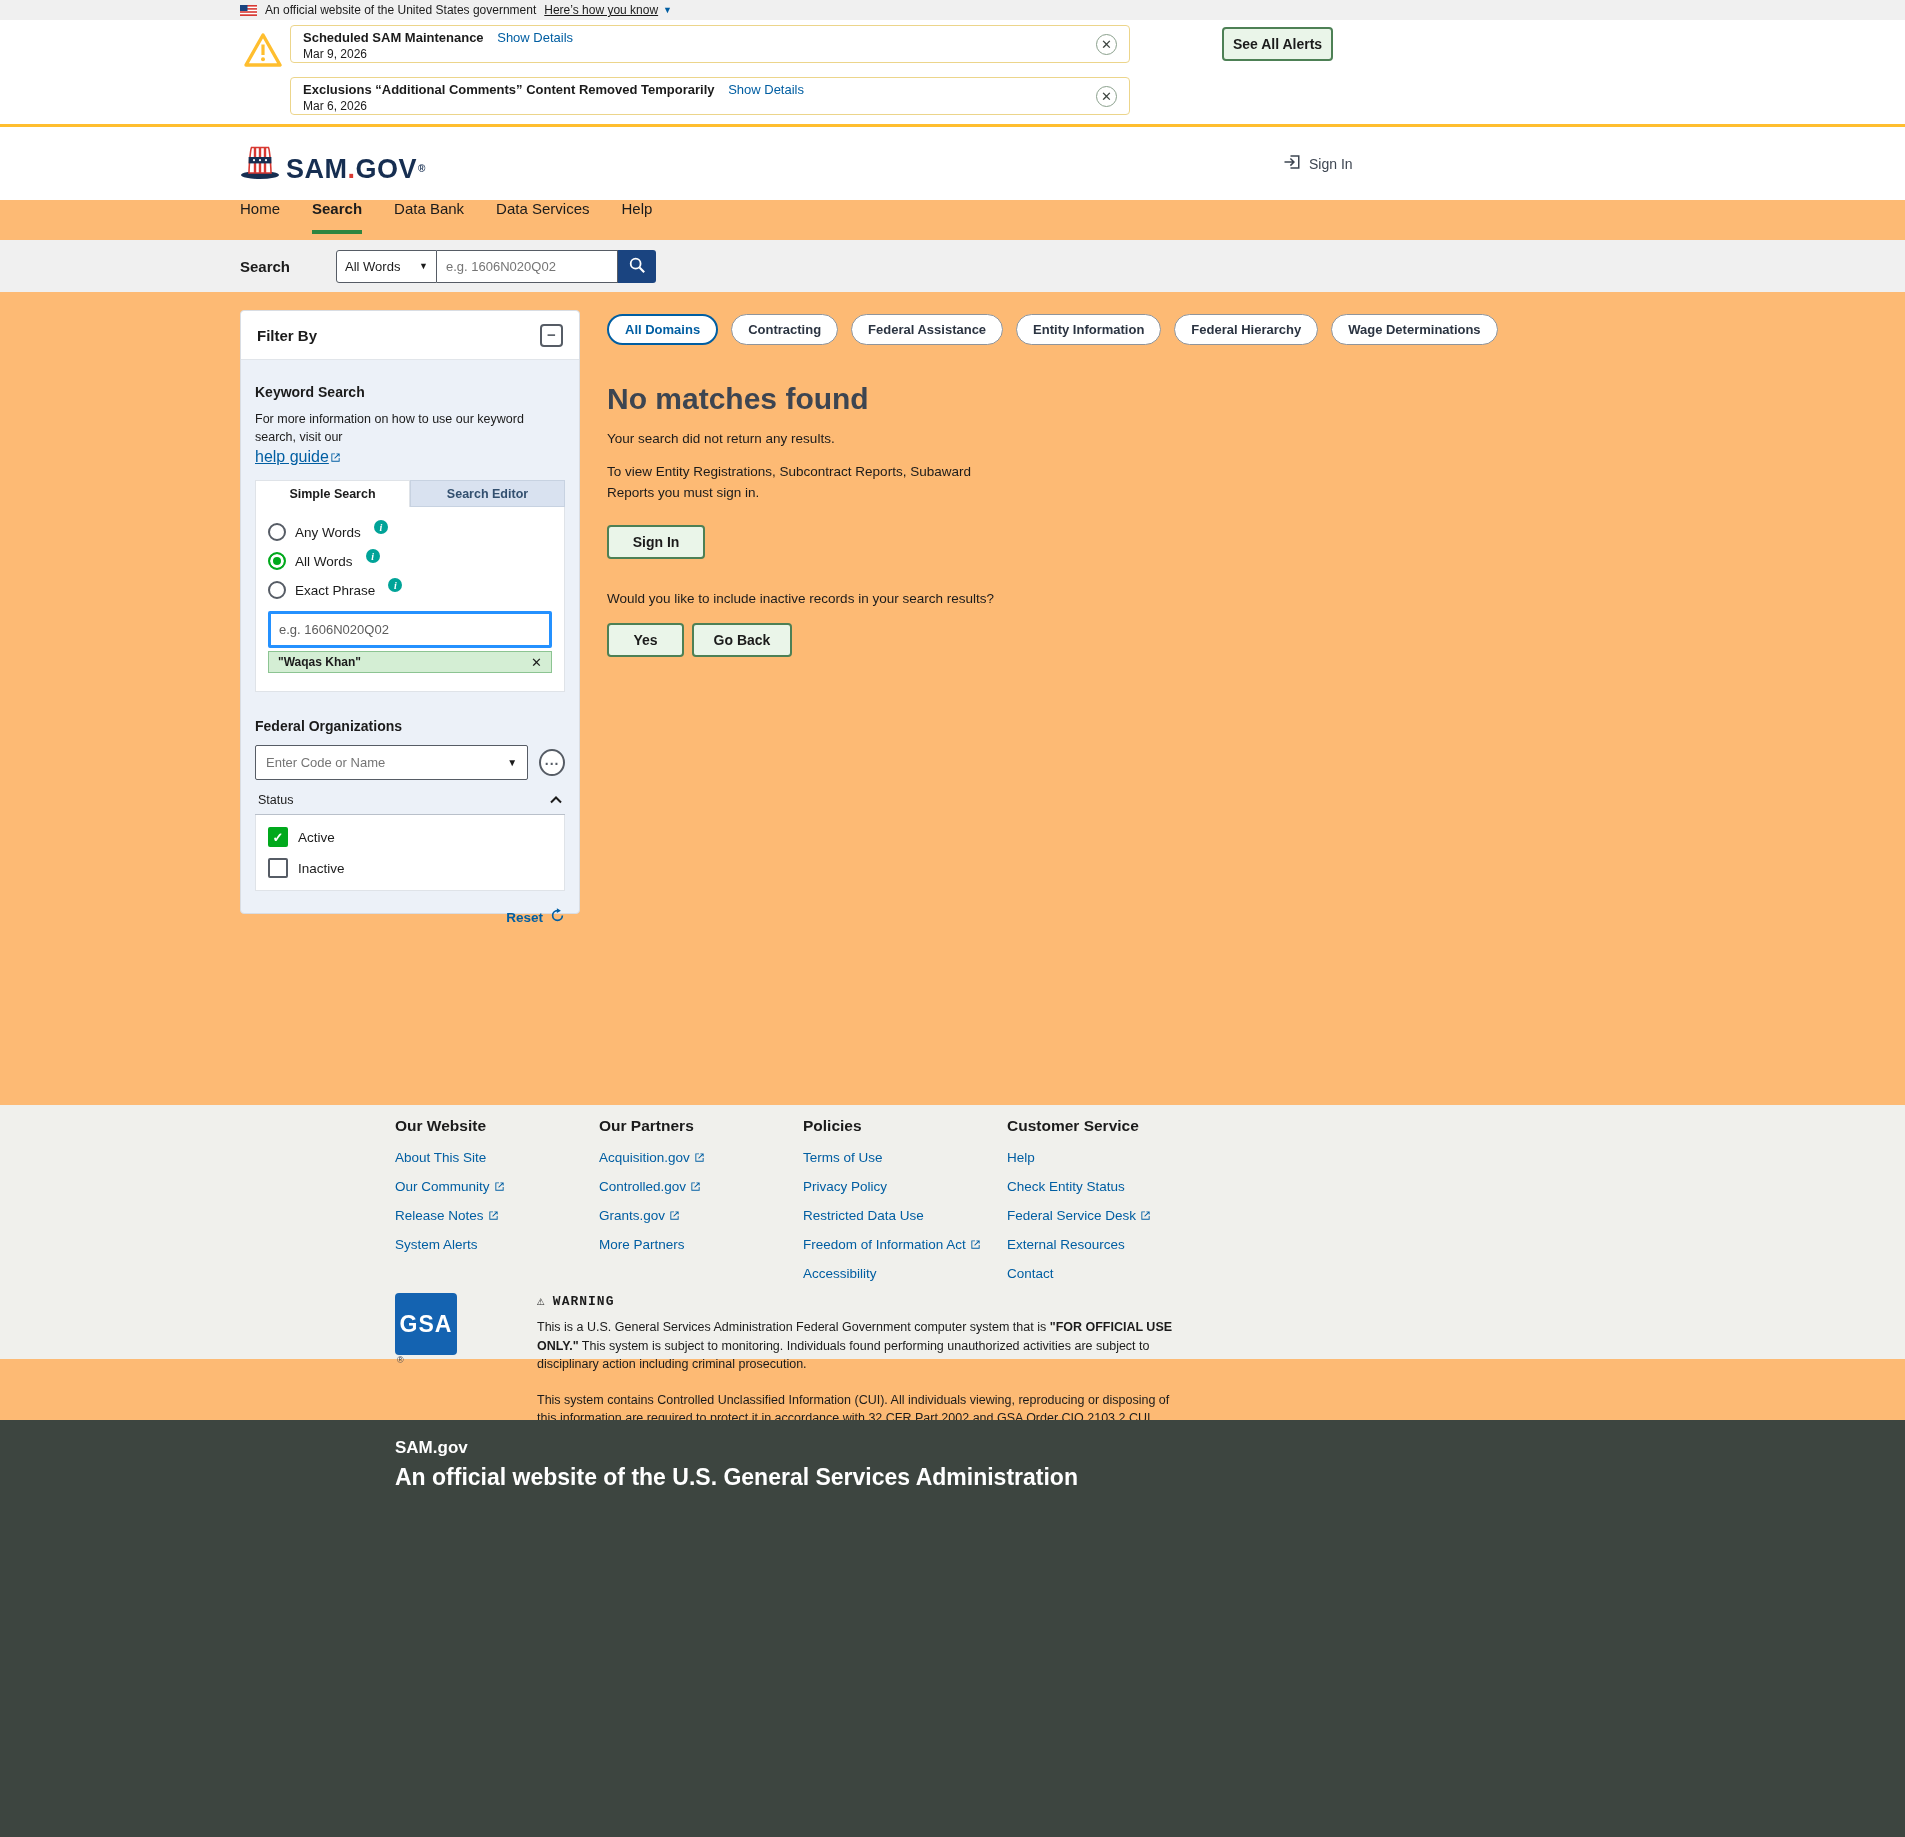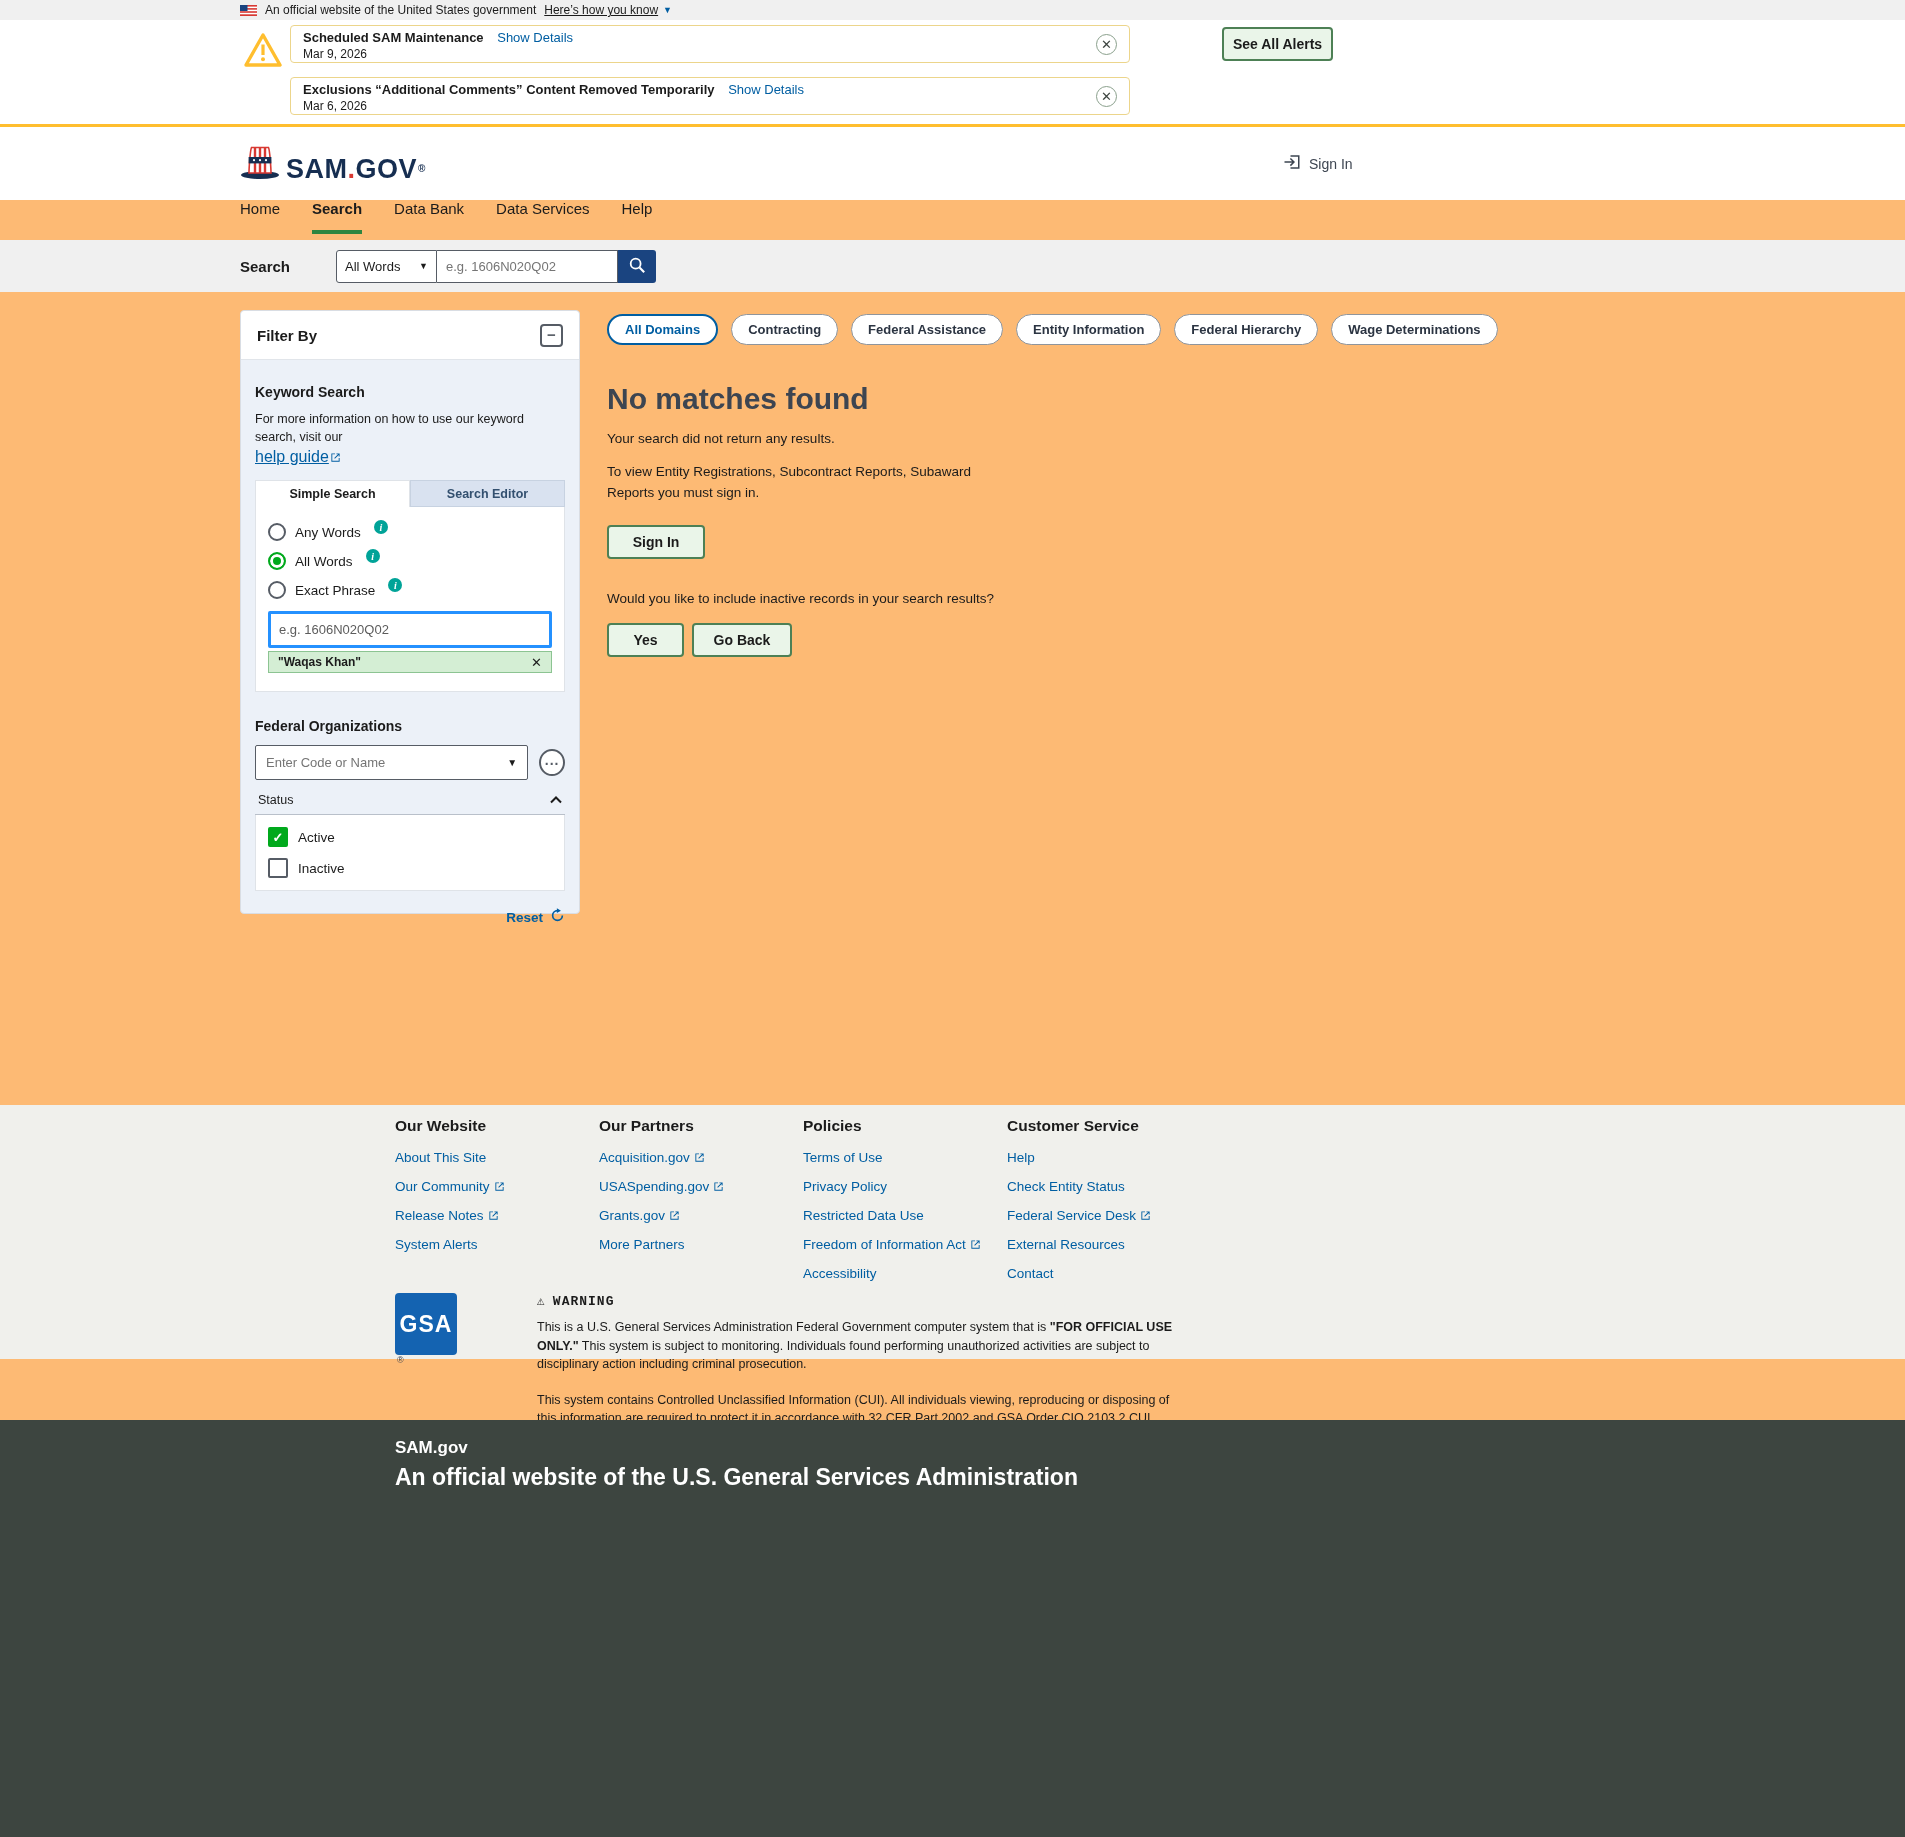--- a/index.html
+++ b/index.html
@@ -393,21 +393,21 @@
       <div class="fcol">
         <h3>Our Partners</h3>
         <a class="flink">
             <span>Acquisition.gov</span>
             <svg class="ext" viewBox="0 0 24 24" width="11" height="11">
               <path fill="#005ea2" d="M14 3h7v7h-2V6.4l-8.3 8.3-1.4-1.4L17.6 5H14V3z"></path>
               <path fill="#005ea2" d="M19 19H5V5h6V3H3v18h18v-8h-2v6z"></path>
             </svg>
           </a>
         <a class="flink">
-            <span>USASpending.gov</span>
+            <span>Controlled.gov</span>
             <svg class="ext" viewBox="0 0 24 24" width="11" height="11">
               <path fill="#005ea2" d="M14 3h7v7h-2V6.4l-8.3 8.3-1.4-1.4L17.6 5H14V3z"></path>
               <path fill="#005ea2" d="M19 19H5V5h6V3H3v18h18v-8h-2v6z"></path>
             </svg>
           </a>
         <a class="flink">
             <span>Grants.gov</span>
             <svg class="ext" viewBox="0 0 24 24" width="11" height="11">
               <path fill="#005ea2" d="M14 3h7v7h-2V6.4l-8.3 8.3-1.4-1.4L17.6 5H14V3z"></path>
               <path fill="#005ea2" d="M19 19H5V5h6V3H3v18h18v-8h-2v6z"></path>

